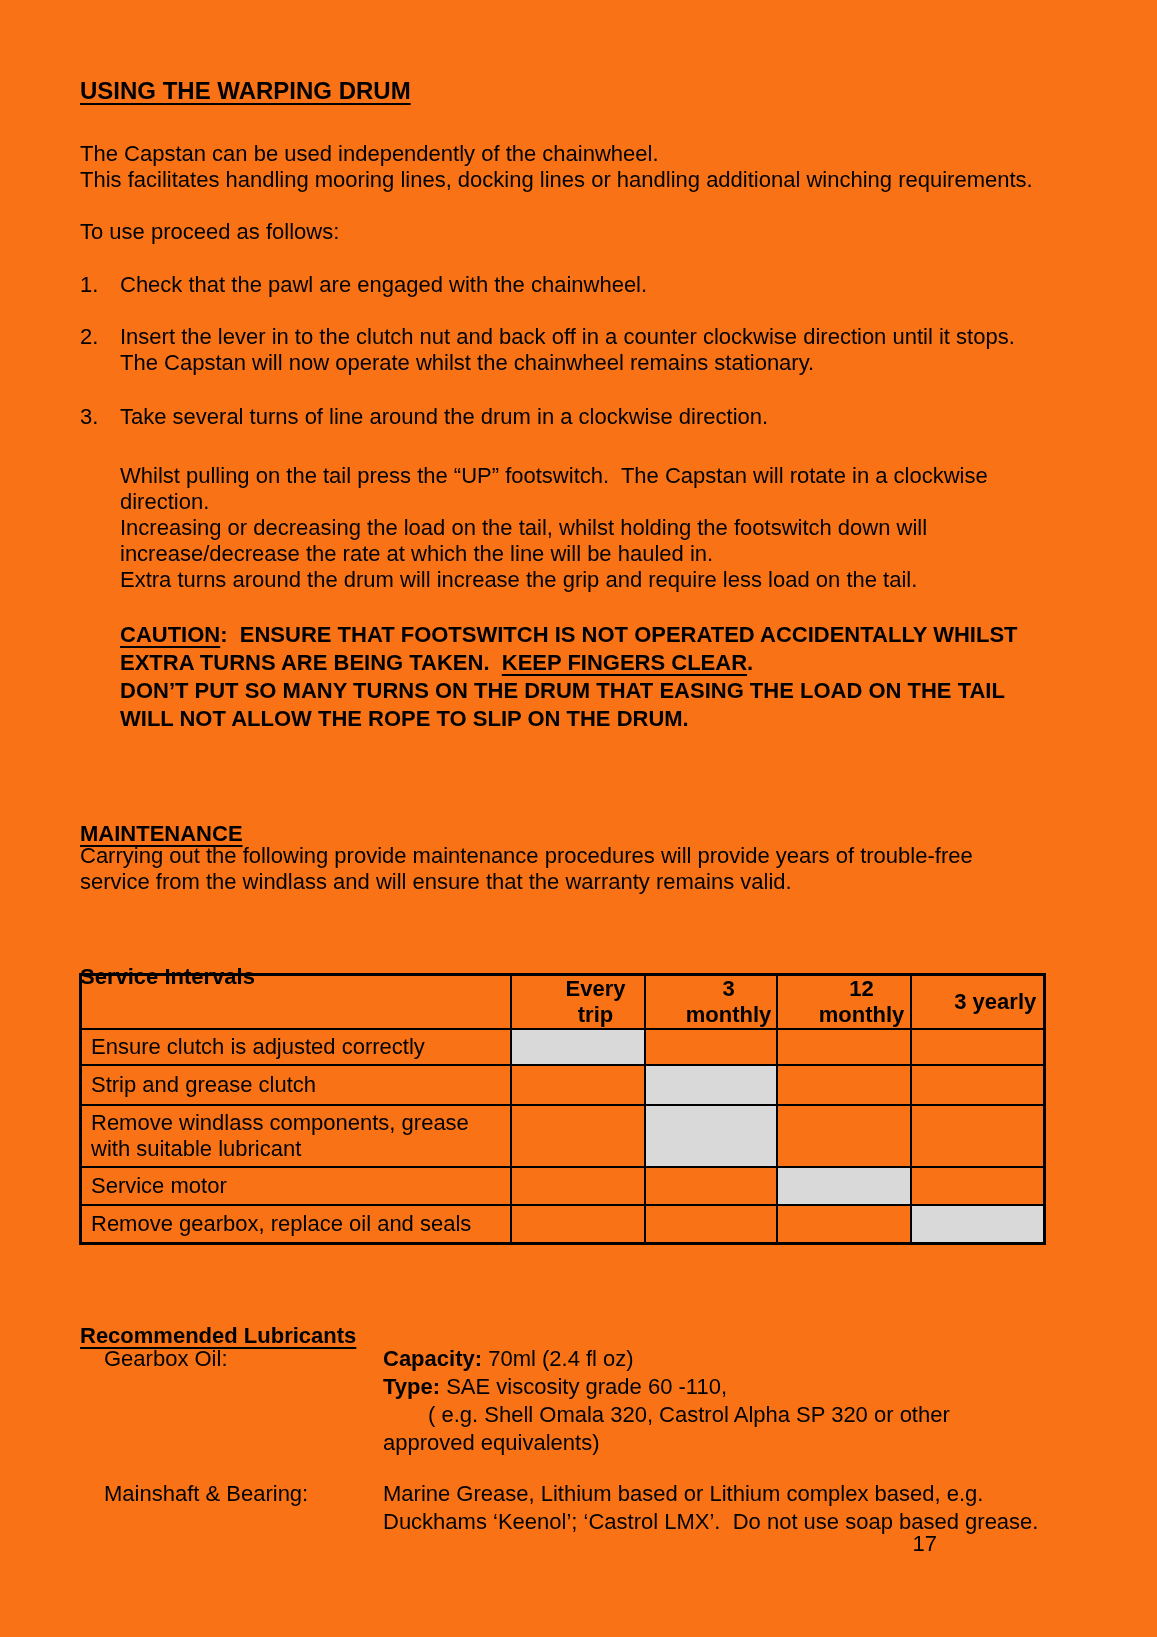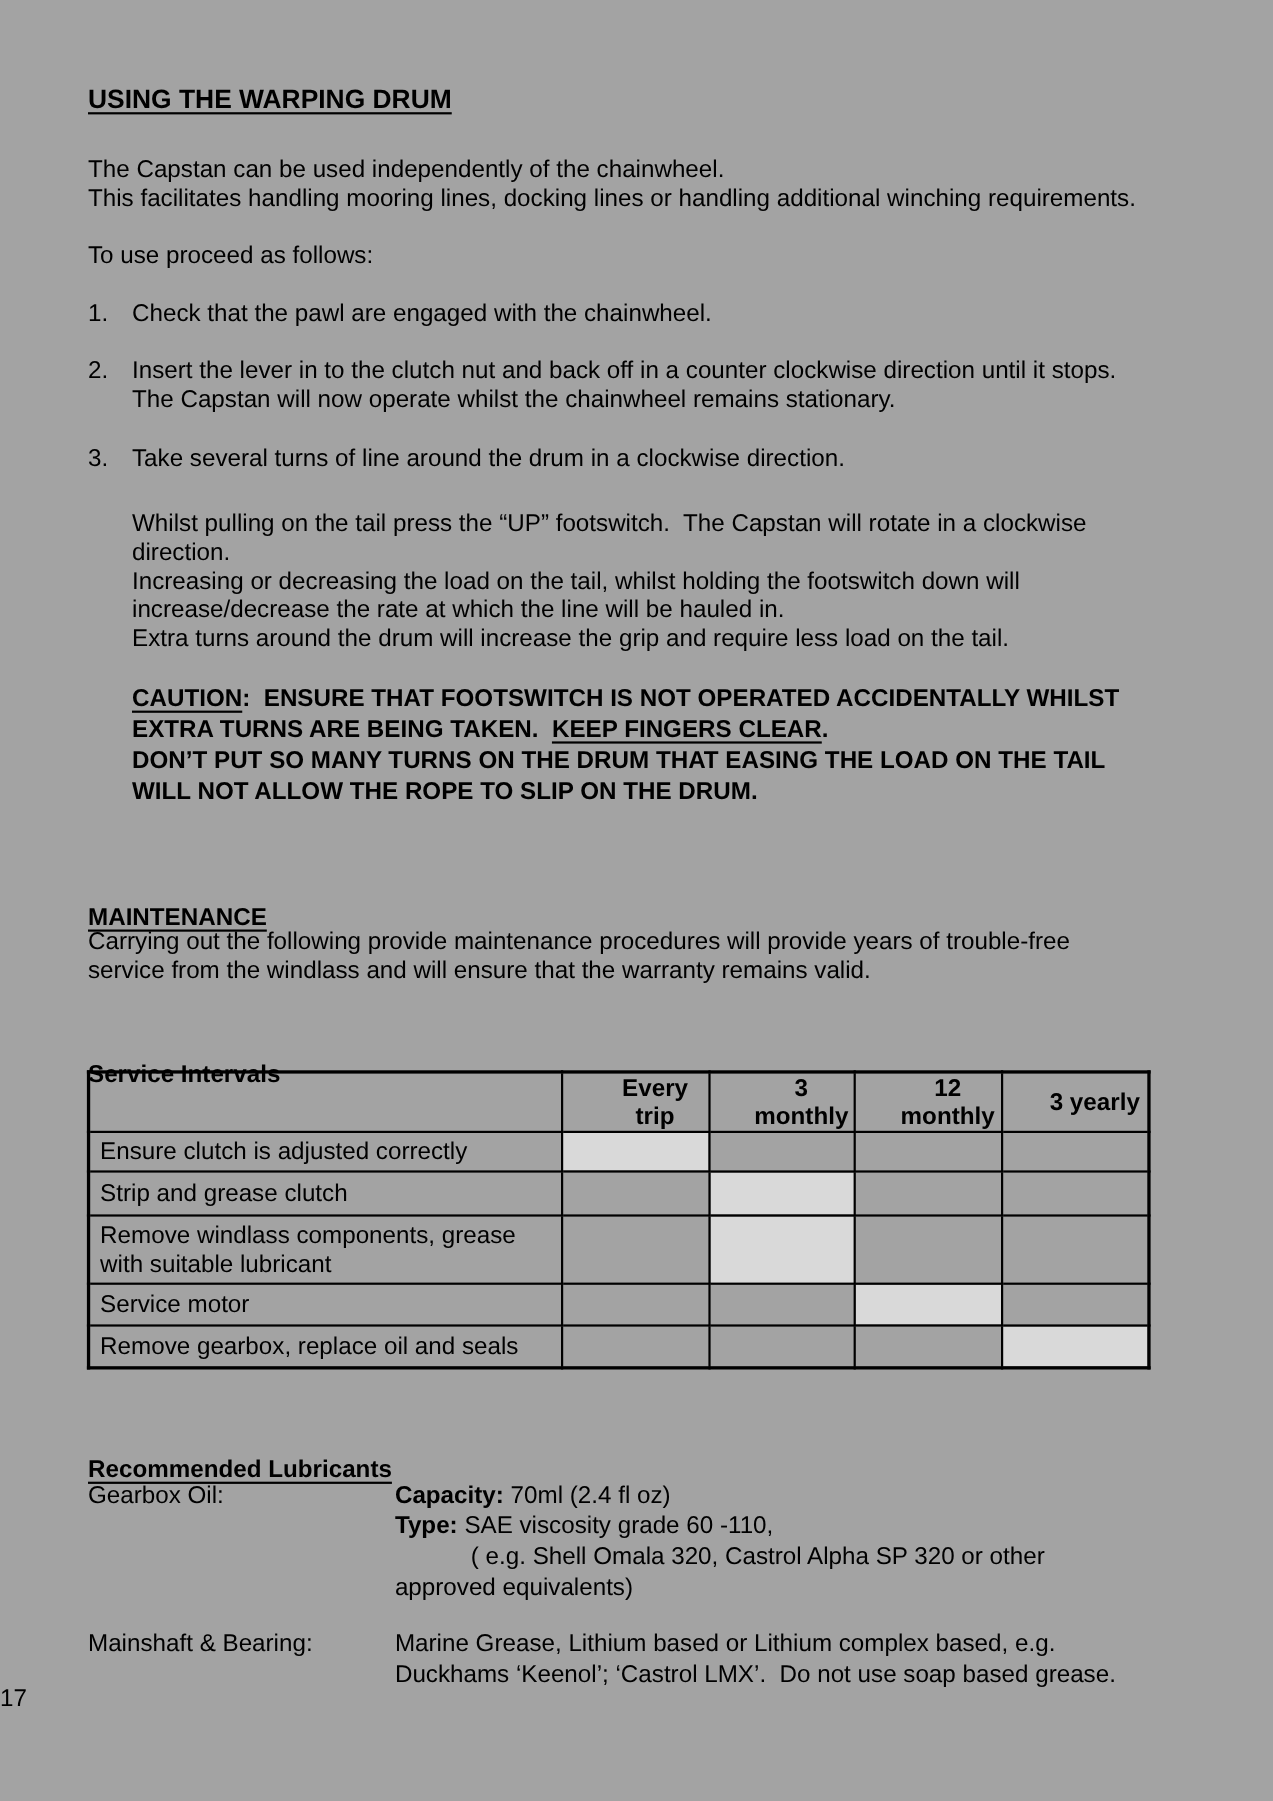--- a/index.html
+++ b/index.html
@@ -1,19 +1,19 @@
 <!DOCTYPE html>
 <html><head>
 <meta charset="utf-8">
 <style>
   html,body { margin:0; padding:0; background:#ffffff; }
   .page {
     position:relative;
     width:1157px; height:1637px;
-    background:#a3a3a3;
+    background:#f97316;
     font-family:"Liberation Sans","DejaVu Sans",sans-serif;
     font-size:22px; line-height:26px; color:#000;
     overflow:hidden;
   }
   .abs { position:absolute; }
   .line { white-space:pre; }
   .b { font-weight:bold; }
   .u { text-decoration:underline; text-decoration-thickness:2px; text-underline-offset:4px; }
   .h1 { font-size:24px; font-weight:bold; line-height:28px; }
   .h2 { font-size:22px; font-weight:bold; line-height:27px;margin-top:33px; }
@@ -28,22 +28,22 @@
   }
   table.svc th, table.svc td {
     border:2px solid #000;
     font-size:22px;
     padding:0;
     vertical-align:middle;
     overflow:hidden;
   }
   table.svc th { font-weight:bold; text-align:center;padding-left:36px; }
   table.svc td.task { text-align:left; padding:4px 26px 4px 9px; line-height:26px; }
-  .lub-line { white-space:pre; line-height:28px; }
-  .page-number { width:937px; text-align:left; }
+  .lub-line { white-space:pre; line-height:28px;margin-left:24px; }
+  .page-number { width:937px; text-align:right; }
 </style>
 </head>
 <body>
 
 <div class="page">
 
   <div class="abs h1 u" style="left:80px; top:77px;">USING THE WARPING DRUM</div>
 
   <div class="abs" style="left:80px; top:141px;">
     <div class="line">The Capstan can be used independently of the chainwheel.</div>

